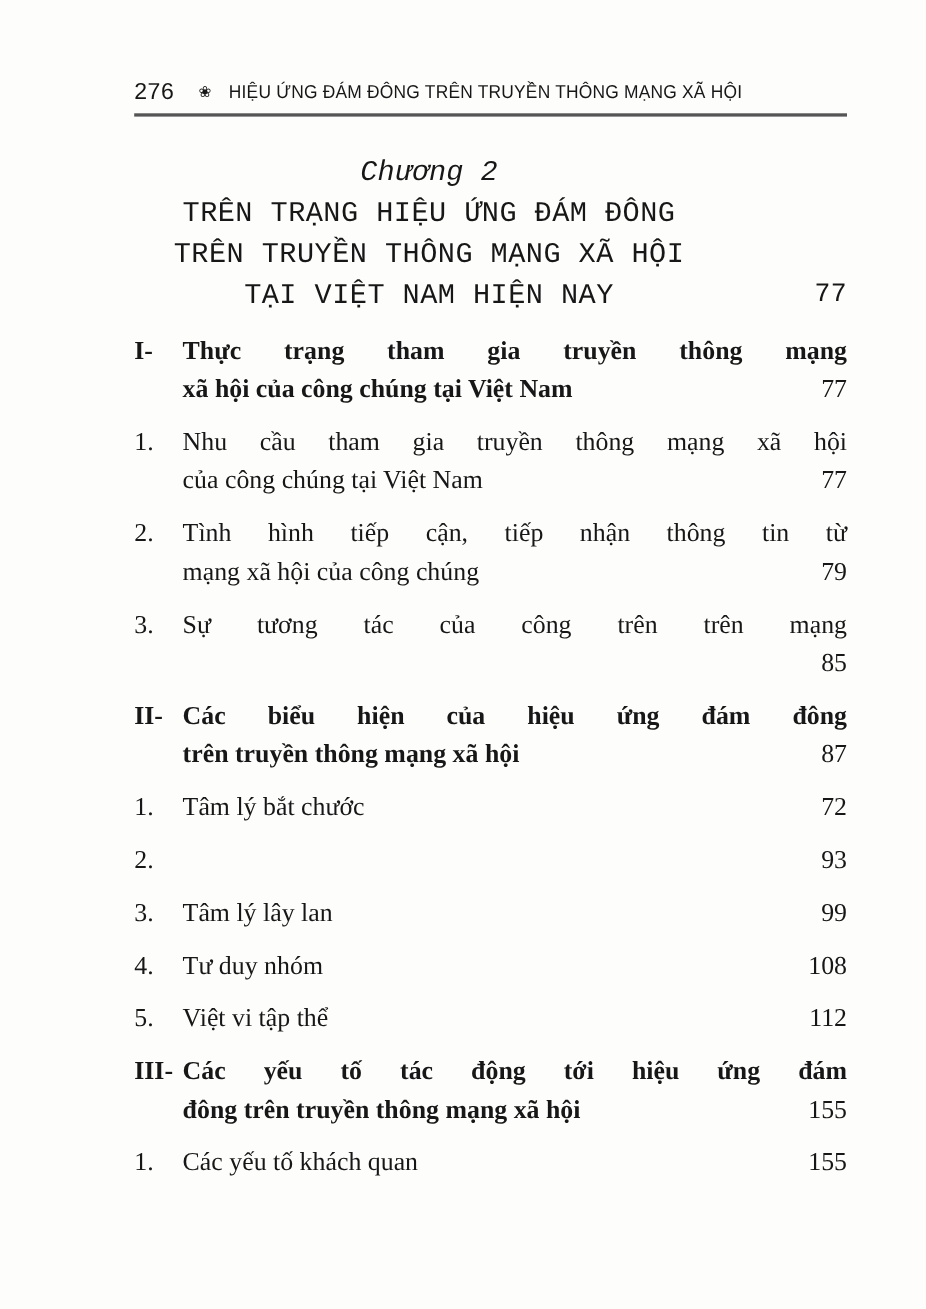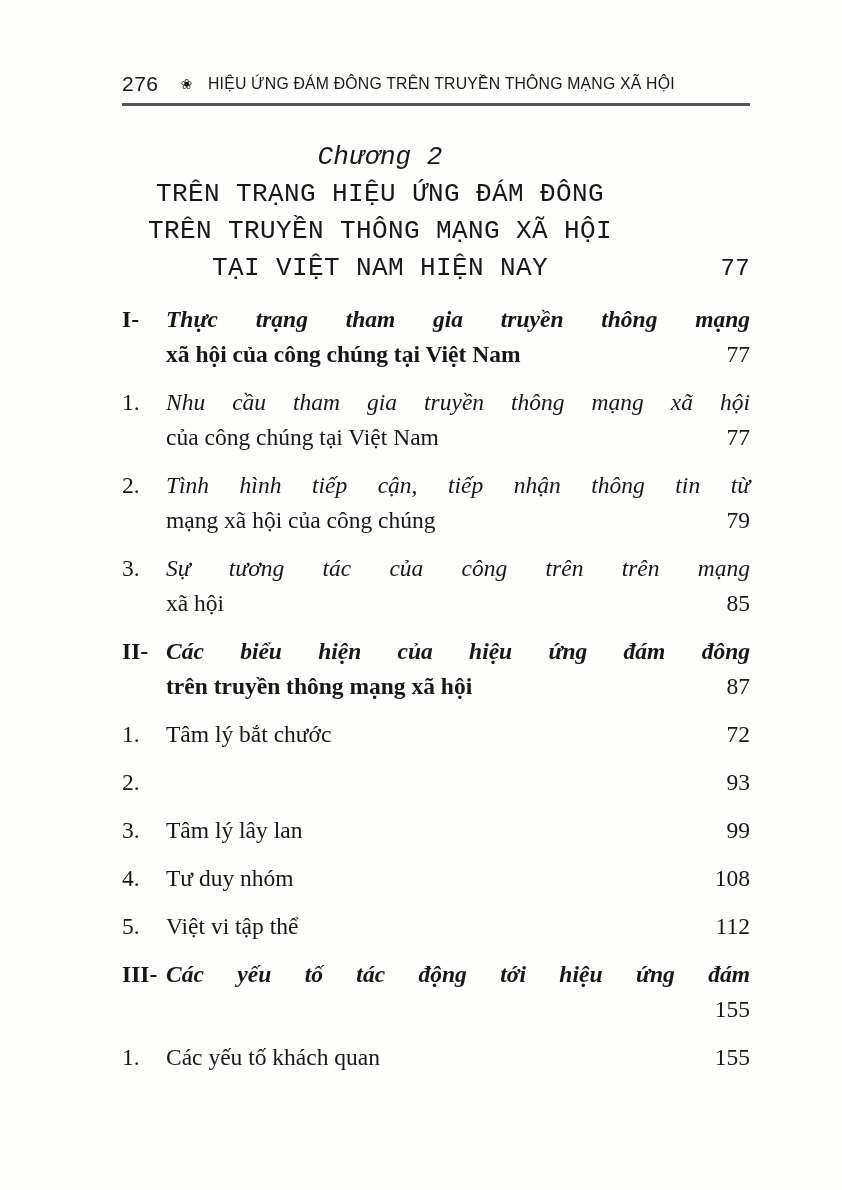--- a/index.html
+++ b/index.html
@@ -3,21 +3,21 @@
 <meta charset="utf-8">
 <style>
   * { margin: 0; padding: 0; box-sizing: border-box; }
   html, body {
     width: 842px; height: 1190px;
     background: #fdfdfc;
     overflow: hidden;
     font-family: "Liberation Serif", serif;
     color: #171717;
   }
-  .sheet { padding: 72px 92px 0 122px; width: 842px; height: 1190px; }
+  .sheet { padding: 72px 72px 0 122px; width: 842px; height: 1190px; }
 
   
   .running-head {
     display: flex; align-items: center;
     font-family: "Liberation Sans", sans-serif;
     white-space: nowrap;
   }
   .rh-num { font-size: 21px; letter-spacing: 0.5px; }
   .rh-icon { font-size: 14px; margin-left: 22px; font-family: "DejaVu Sans", sans-serif; }
   .rh-title {
@@ -36,21 +36,21 @@
   .chapter-label { font-style: italic; letter-spacing: 0; }
   .chapter-page { position: absolute; right: 0; bottom: 0; font-size: 24px; line-height: 37px; }
 
   
   .toc { margin-top: 15px; font-size: 23.5px; line-height: 35px; }
   .entry { margin-bottom: 13px; }
   .entry.bold { font-weight: bold; }
   .line { display: flex; }
   .num { flex: 0 0 44px; }
   .txt { flex: 1; }
-  .txt.just { text-align: justify; text-align-last: justify; font-style: italic; }
+  .txt.just { text-align: justify; text-align-last: justify; }
   .cont-line { padding-left: 44px; }
   .cont { flex: 1; }
   .pg { margin-left: auto; padding-left: 12px; font-weight: normal; }
 </style>
 </head>
 <body>
 
 <div class="sheet">
 
   <header class="running-head">
@@ -104,21 +104,20 @@
         <span class="pg">79</span>
       </div>
     </div>
 
     <div class="entry">
       <div class="line">
         <span class="num">3.</span>
         <span class="txt just">Sự tương tác của công trên trên mạng</span>
       </div>
       <div class="line cont-line">
-        <span class="cont">xã hội</span>
         <span class="pg">85</span>
       </div>
     </div>
 
     <div class="entry bold">
       <div class="line">
         <span class="num">II-</span>
         <span class="txt just">Các biểu hiện của hiệu ứng đám đông</span>
       </div>
       <div class="line cont-line">
@@ -165,20 +164,21 @@
         <span class="pg">112</span>
       </div>
     </div>
 
     <div class="entry bold">
       <div class="line">
         <span class="num">III-</span>
         <span class="txt just">Các yếu tố tác động tới hiệu ứng đám</span>
       </div>
       <div class="line cont-line">
+        <span class="cont">đông trên truyền thông mạng xã hội</span>
         <span class="pg">155</span>
       </div>
     </div>
 
     <div class="entry">
       <div class="line">
         <span class="num">1.</span>
         <span class="txt">Các yếu tố khách quan</span>
         <span class="pg">155</span>
       </div>

